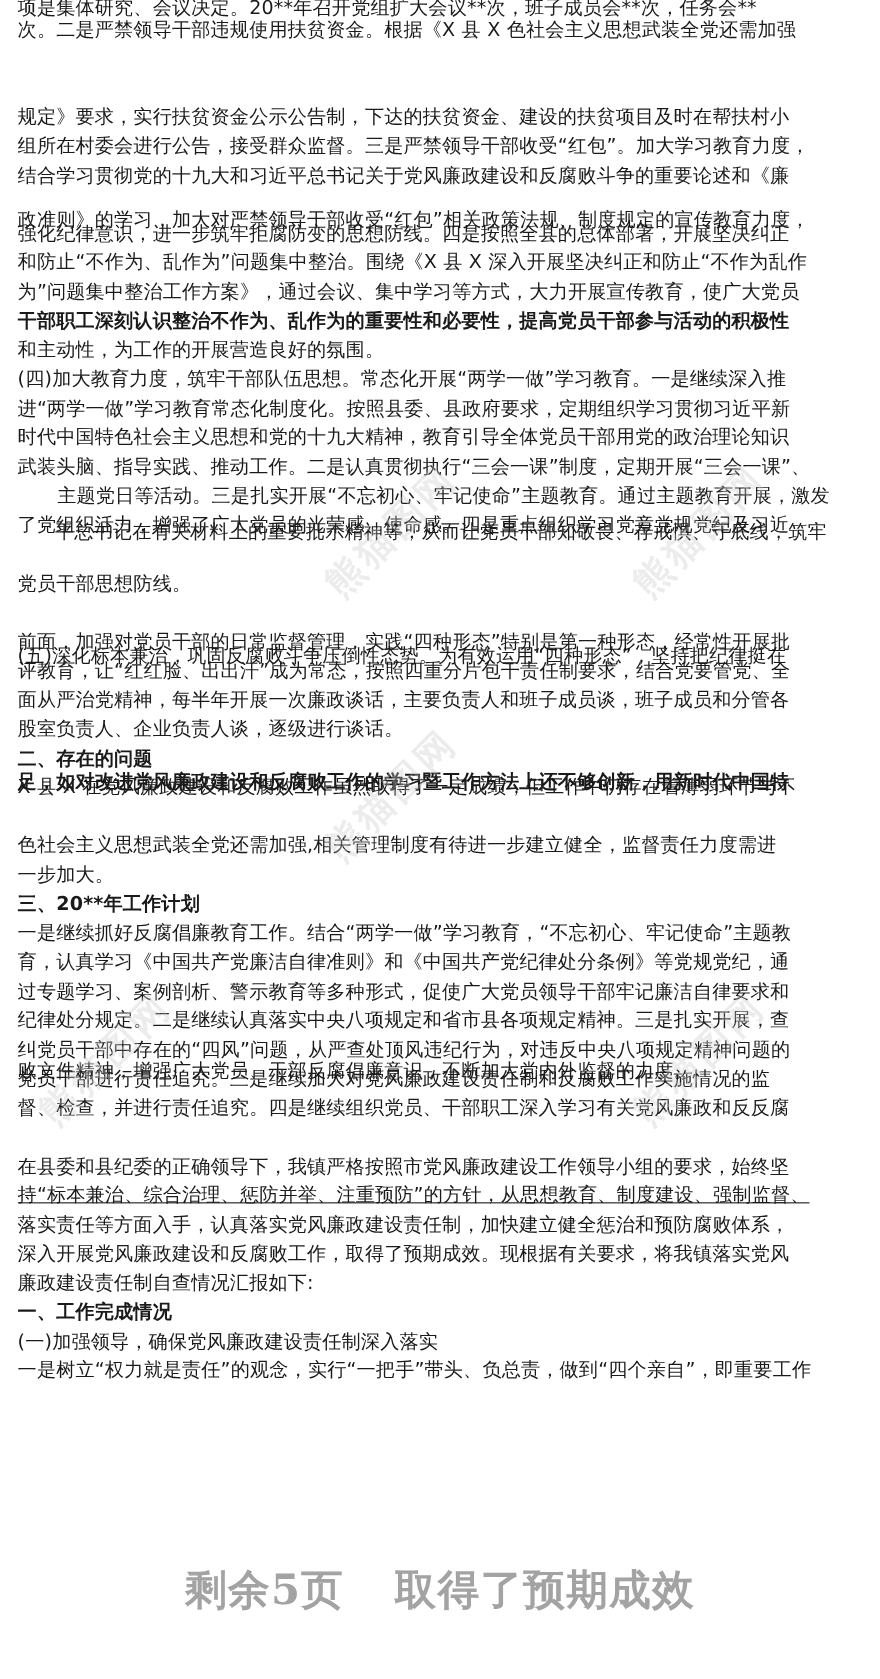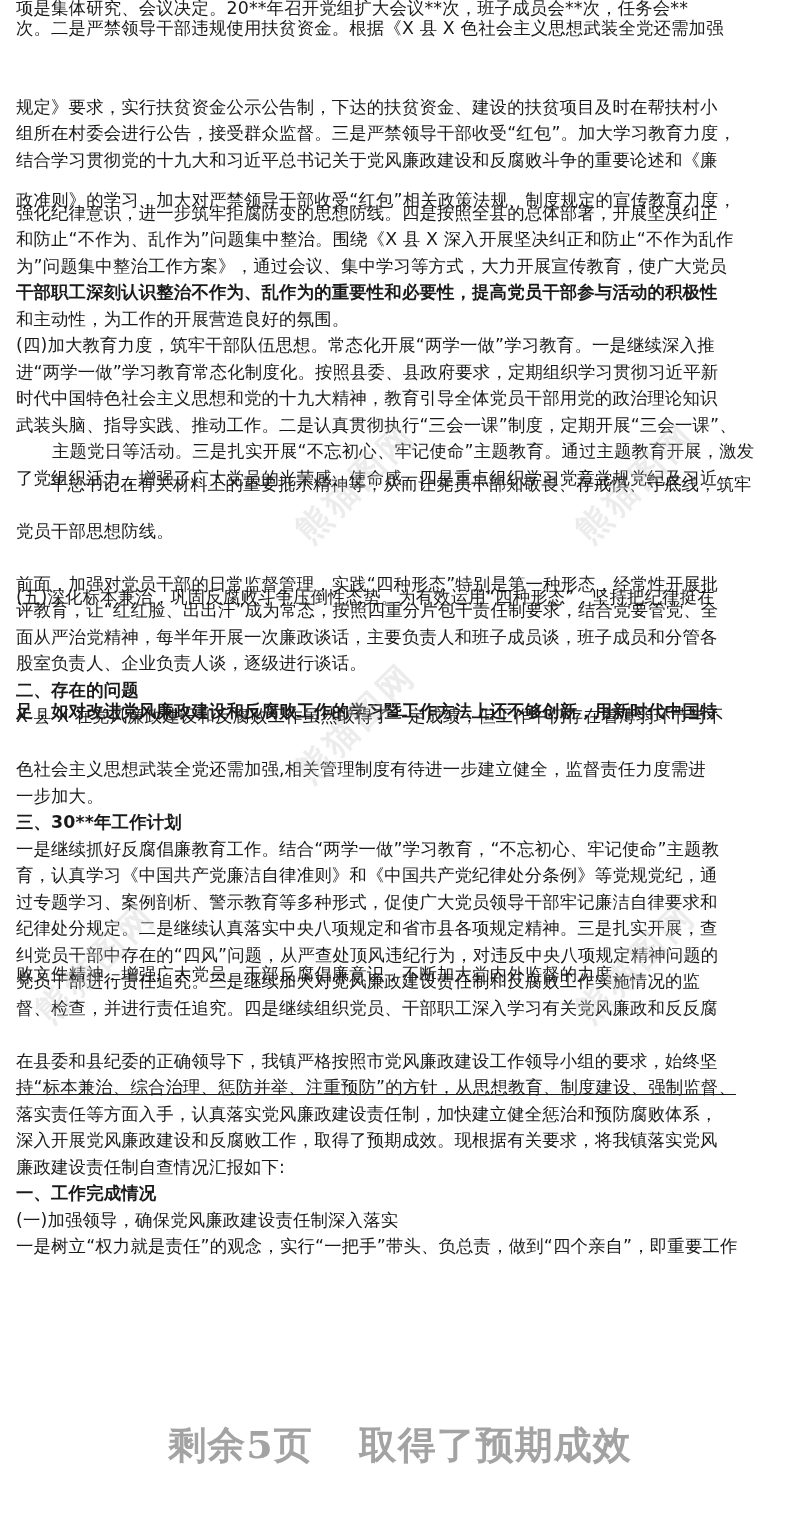--- a/index.html
+++ b/index.html
@@ -84,21 +84,21 @@
     <div class="line" style="top: 545px; margin-top: 40px;">(五)深化标本兼治，巩固反腐败斗争压倒性态势。为有效运用“四种形态”，坚持把纪律挺在</div>
     <div class="line" style="top: 572px;">前面，加强对党员干部的日常监督管理，实践“四种形态”特别是第一种形态，经常性开展批</div>
     <div class="line" style="top: 598px;">评教育，让“红红脸、出出汗”成为常态，按照四重分片包干责任制要求，结合党要管党、全</div>
     <div class="line" style="top: 625px;">面从严治党精神，每半年开展一次廉政谈话，主要负责人和班子成员谈，班子成员和分管各</div>
     <div class="line" style="top: 651px;">股室负责人、企业负责人谈，逐级进行谈话。</div>
     <div class="line heading" style="top: 678px;">二、存在的问题</div>
     <div class="line" style="top: 704px;">X 县 X 在党风廉政建设和反腐败工作虽然取得了一定成绩，但工作中仍存在着薄弱环节与不</div>
     <div class="line" style="top: 699px; font-weight: bold;">足，如对改进党风廉政建设和反腐败工作的学习暨工作方法上还不够创新，用新时代中国特</div>
     <div class="line" style="top: 757px;">色社会主义思想武装全党还需加强,相关管理制度有待进一步建立健全，监督责任力度需进</div>
     <div class="line" style="top: 784px;">一步加大。</div>
-    <div class="line heading" style="top: 810px;">三、30**年工作计划</div>
+    <div class="line heading" style="top: 810px;">三、20**年工作计划</div>
     <div class="line" style="top: 837px;">一是继续抓好反腐倡廉教育工作。结合“两学一做”学习教育，“不忘初心、牢记使命”主题教</div>
     <div class="line" style="top: 863px;">育，认真学习《中国共产党廉洁自律准则》和《中国共产党纪律处分条例》等党规党纪，通</div>
     <div class="line" style="top: 890px;">过专题学习、案例剖析、警示教育等多种形式，促使广大党员领导干部牢记廉洁自律要求和</div>
     <div class="line" style="top: 916px;">纪律处分规定。二是继续认真落实中央八项规定和省市县各项规定精神。三是扎实开展，查</div>
     <div class="line" style="top: 943px;">纠党员干部中存在的“四风”问题，从严查处顶风违纪行为，对违反中央八项规定精神问题的</div>
     <div class="line" style="top: 969px;">党员干部进行责任追究。三是继续加大对党风廉政建设责任制和反腐败工作实施情况的监</div>
     <div class="line" style="top: 996px;">督、检查，并进行责任追究。四是继续组织党员、干部职工深入学习有关党风廉政和反反腐</div>
     <div class="line" style="top: 962px;">败文件精神，增强广大党员、干部反腐倡廉意识，不断加大党内外监督的力度。</div>
     <div class="line" style="top: 1049px;">在县委和县纪委的正确领导下，我镇严格按照市党风廉政建设工作领导小组的要求，始终坚</div>
     <div class="line" style="top: 1075px; text-decoration: underline;">持“标本兼治、综合治理、惩防并举、注重预防”的方针，从思想教育、制度建设、强制监督、</div>

